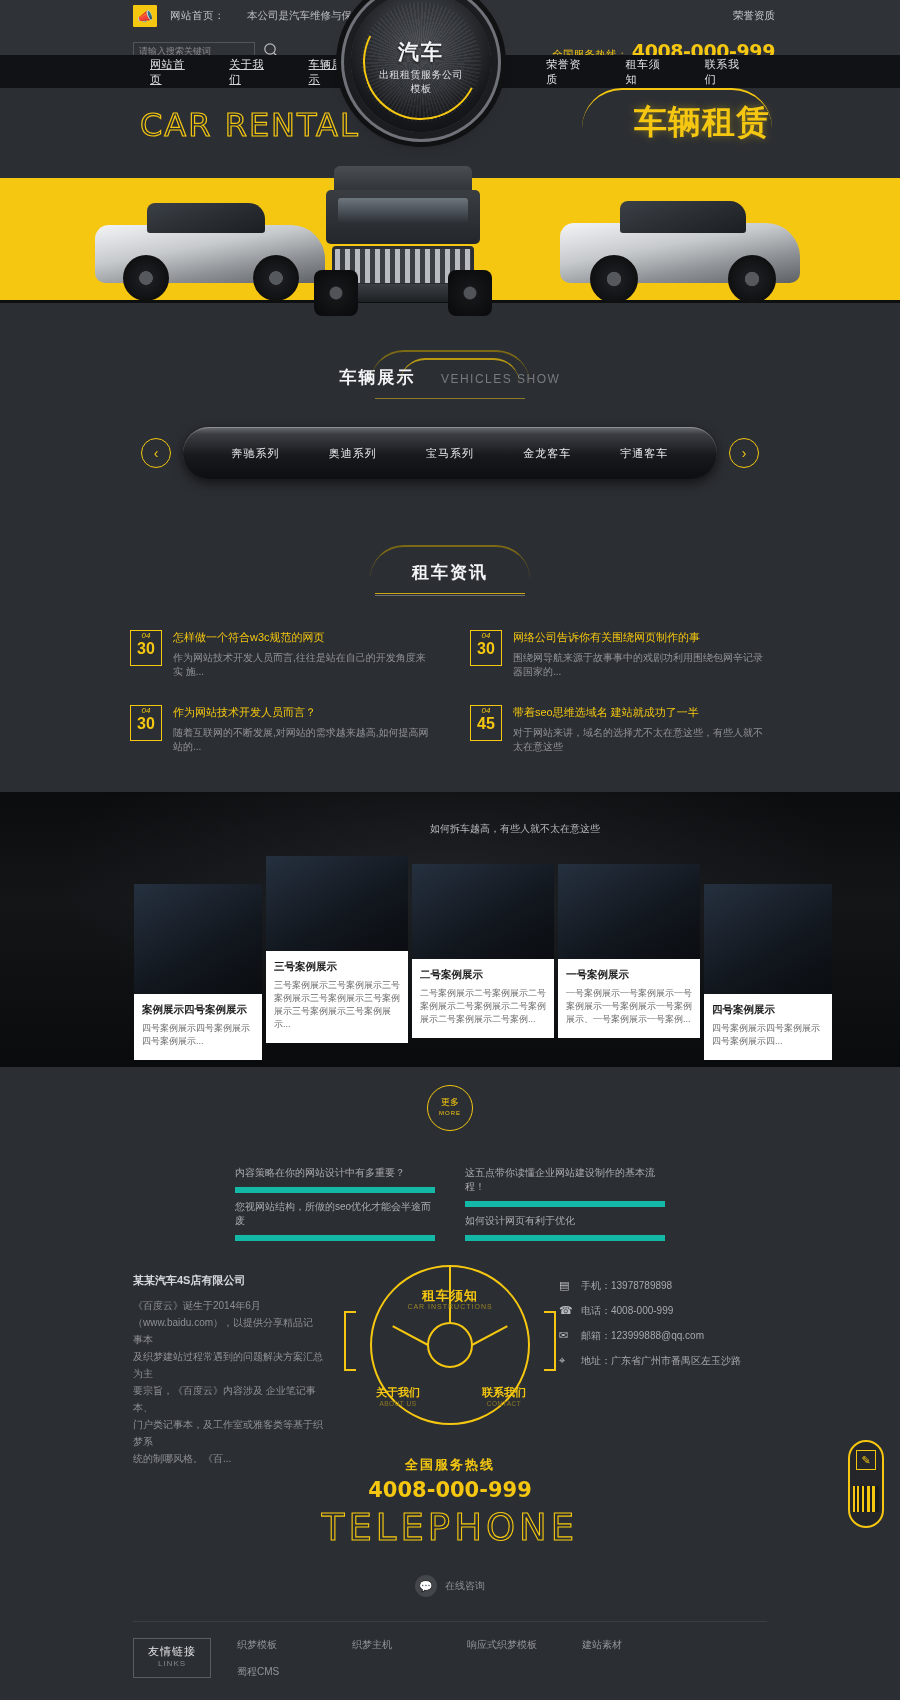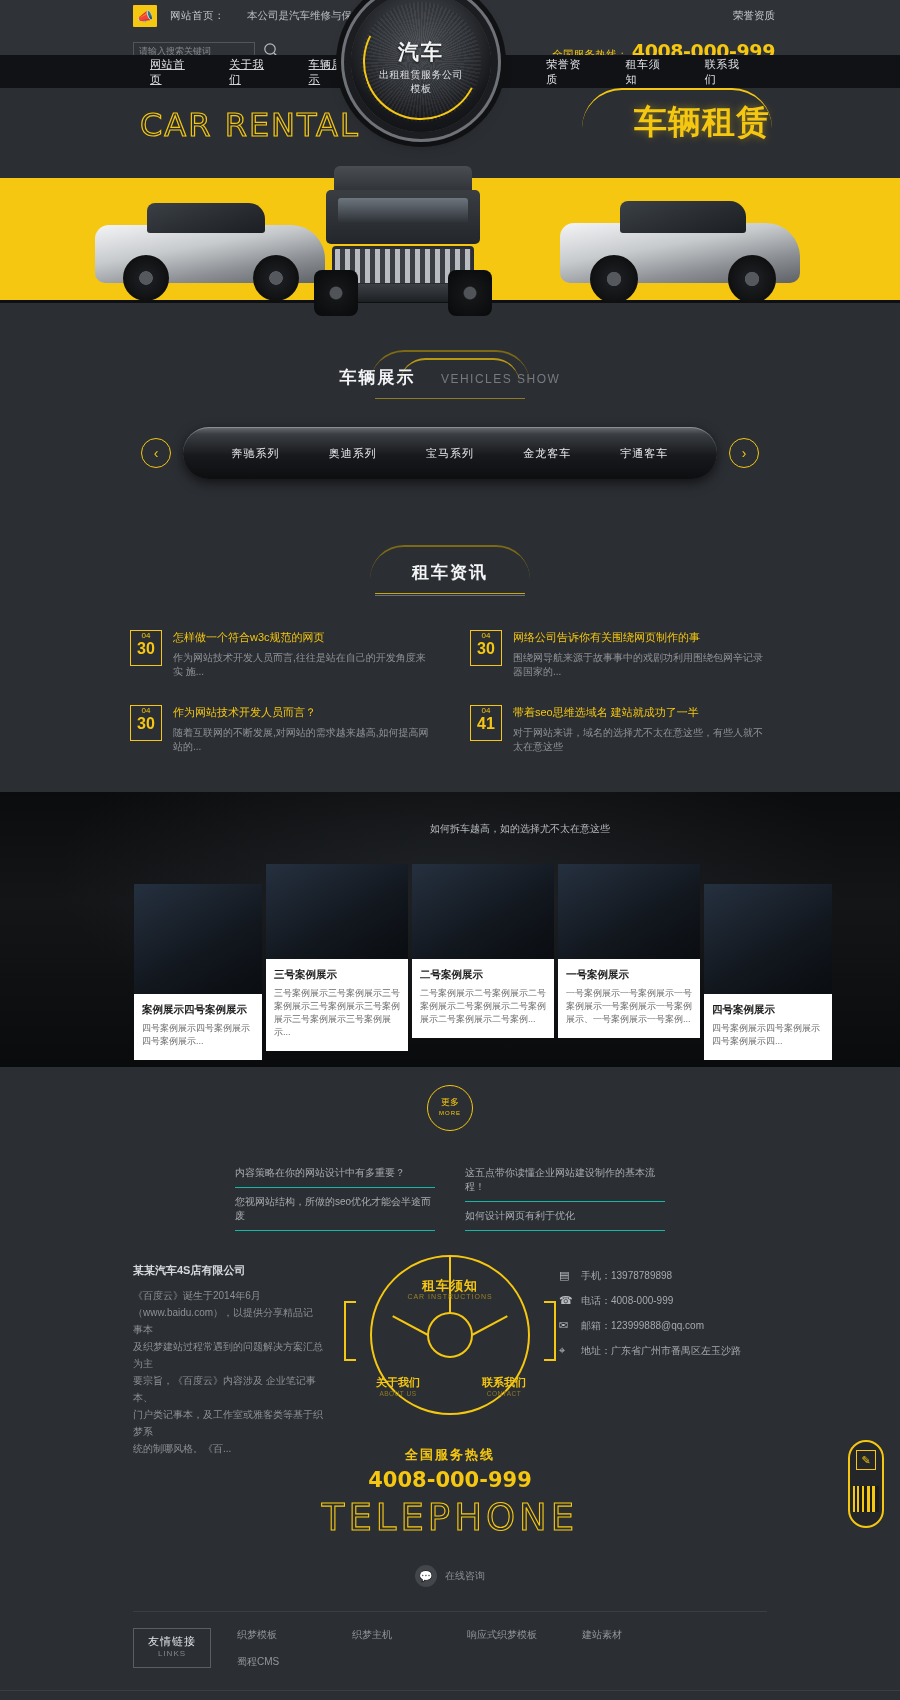--- a/index.html
+++ b/index.html
@@ -133,21 +133,21 @@
     box-shadow: inset 0 1px 0 rgba(255,255,255,.25), 0 4px 12px rgba(0,0,0,.6);
     display: flex; align-items: center; justify-content: space-around; padding: 0 24px; }
   .tab { color: #e6e8ea; font-size: 11px; letter-spacing: 1px; cursor: pointer; }
 
   
   .news-grid { display: flex; flex-wrap: wrap; width: 640px; margin: 34px auto 0;
     justify-content: space-between; row-gap: 26px; }
   .news-item { width: 300px; display: flex; }
   .news-date { width: 32px; height: 36px; border: 1px solid #f5c710; color: #f5c710;
     text-align: center; flex: none; }
-  .news-m { font-size: 8px; line-height: 10px; }
+  .news-m { font-size: 8px; line-height: 10px; font-style: italic; }
   .news-d { font-size: 16px; font-weight: bold; line-height: 16px; }
   .news-body { margin-left: 11px; }
   .news-ttl { color: #f5c710; font-size: 11px; margin-bottom: 6px; cursor: pointer; }
   .news-desc { color: #8f9296; font-size: 10px; line-height: 14px; }
 
   
   .cases { position: relative; height: 275px; margin-top: 38px;
     background: linear-gradient(180deg,#0b0c0d,#131517 40%,#0a0b0c);
     overflow: hidden; }
   .cases::before { content:""; position:absolute; inset:0;
@@ -165,21 +165,21 @@
 
   .more-btn { width: 46px; height: 46px; border-radius: 50%; border: 1px solid #f5c710;
     color: #f5c710; font-size: 9px; display: flex; align-items: center;
     justify-content: center; flex-direction: column; margin: 18px auto 0; cursor: pointer;
     line-height: 11px; }
 
   
   .qa { width: 430px; margin: 28px auto 0; display: flex; justify-content: space-between; }
   .qa-col { width: 200px; }
   .qa-row { font-size: 10px; color: #a8abaf; padding: 7px 0;
-    border-bottom: 1px solid #14b8a6; cursor: pointer; }
+    border-bottom: 6px solid #14b8a6; cursor: pointer; }
 
   
   .about { position: relative; height: 185px; margin-top: 24px; }
   .about-left { position: absolute; left: 133px; top: 8px; width: 190px; }
   .about-left h5 { color: #d6d9dc; font-size: 11px; margin-bottom: 9px; }
   .about-left p { color: #8d9094; font-size: 10px; line-height: 17px; }
   .wheel-logo { position: absolute; left: 50%; transform: translateX(-50%); top: 0;
     width: 160px; height: 160px; }
   .wheel-ring { position: absolute; inset: 0; border-radius: 50%; border: 2px solid #f5c710; }
   .wheel-hub { position: absolute; left: 50%; top: 50%; transform: translate(-50%,-50%);
@@ -388,41 +388,41 @@
           <div class="news-d">30</div>
         </div>
         <div class="news-body">
           <div class="news-ttl">作为网站技术开发人员而言？</div>
           <div class="news-desc">随着互联网的不断发展,对网站的需求越来越高,如何提高网站的...</div>
         </div>
       </div>
       <div class="news-item">
         <div class="news-date">
           <div class="news-m">04</div>
-          <div class="news-d">41</div>
+          <div class="news-d">45</div>
         </div>
         <div class="news-body">
           <div class="news-ttl">带着seo思维选域名 建站就成功了一半</div>
           <div class="news-desc">对于网站来讲，域名的选择尤不太在意这些，有些人就不太在意这些</div>
         </div>
       </div>
     </div>
   </div>
 
   <div class="cases">
-    <div class="case-note">如何拆车越高，如的选择尤不太在意这些</div>
+    <div class="case-note">如何拆车越高，有些人就不太在意这些</div>
     <div class="case-strip">
       <div class="case-card" style="margin-top:42px;">
         <div class="ph"></div>
         <div class="case-txt">
           <h4>案例展示四号案例展示</h4>
           <p>四号案例展示四号案例展示四号案例展示...</p>
         </div>
       </div>
-      <div class="case-card tall" style="margin-top:22px;">
+      <div class="case-card tall" style="margin-top:14px;">
         <div class="ph"></div>
         <div class="case-txt">
           <h4>三号案例展示</h4>
           <p>三号案例展示三号案例展示三号案例展示三号案例展示三号案例展示三号案例展示三号案例展示...</p>
         </div>
       </div>
       <div class="case-card tall" style="margin-top:22px;">
         <div class="ph"></div>
         <div class="case-txt">
           <h4>二号案例展示</h4>

